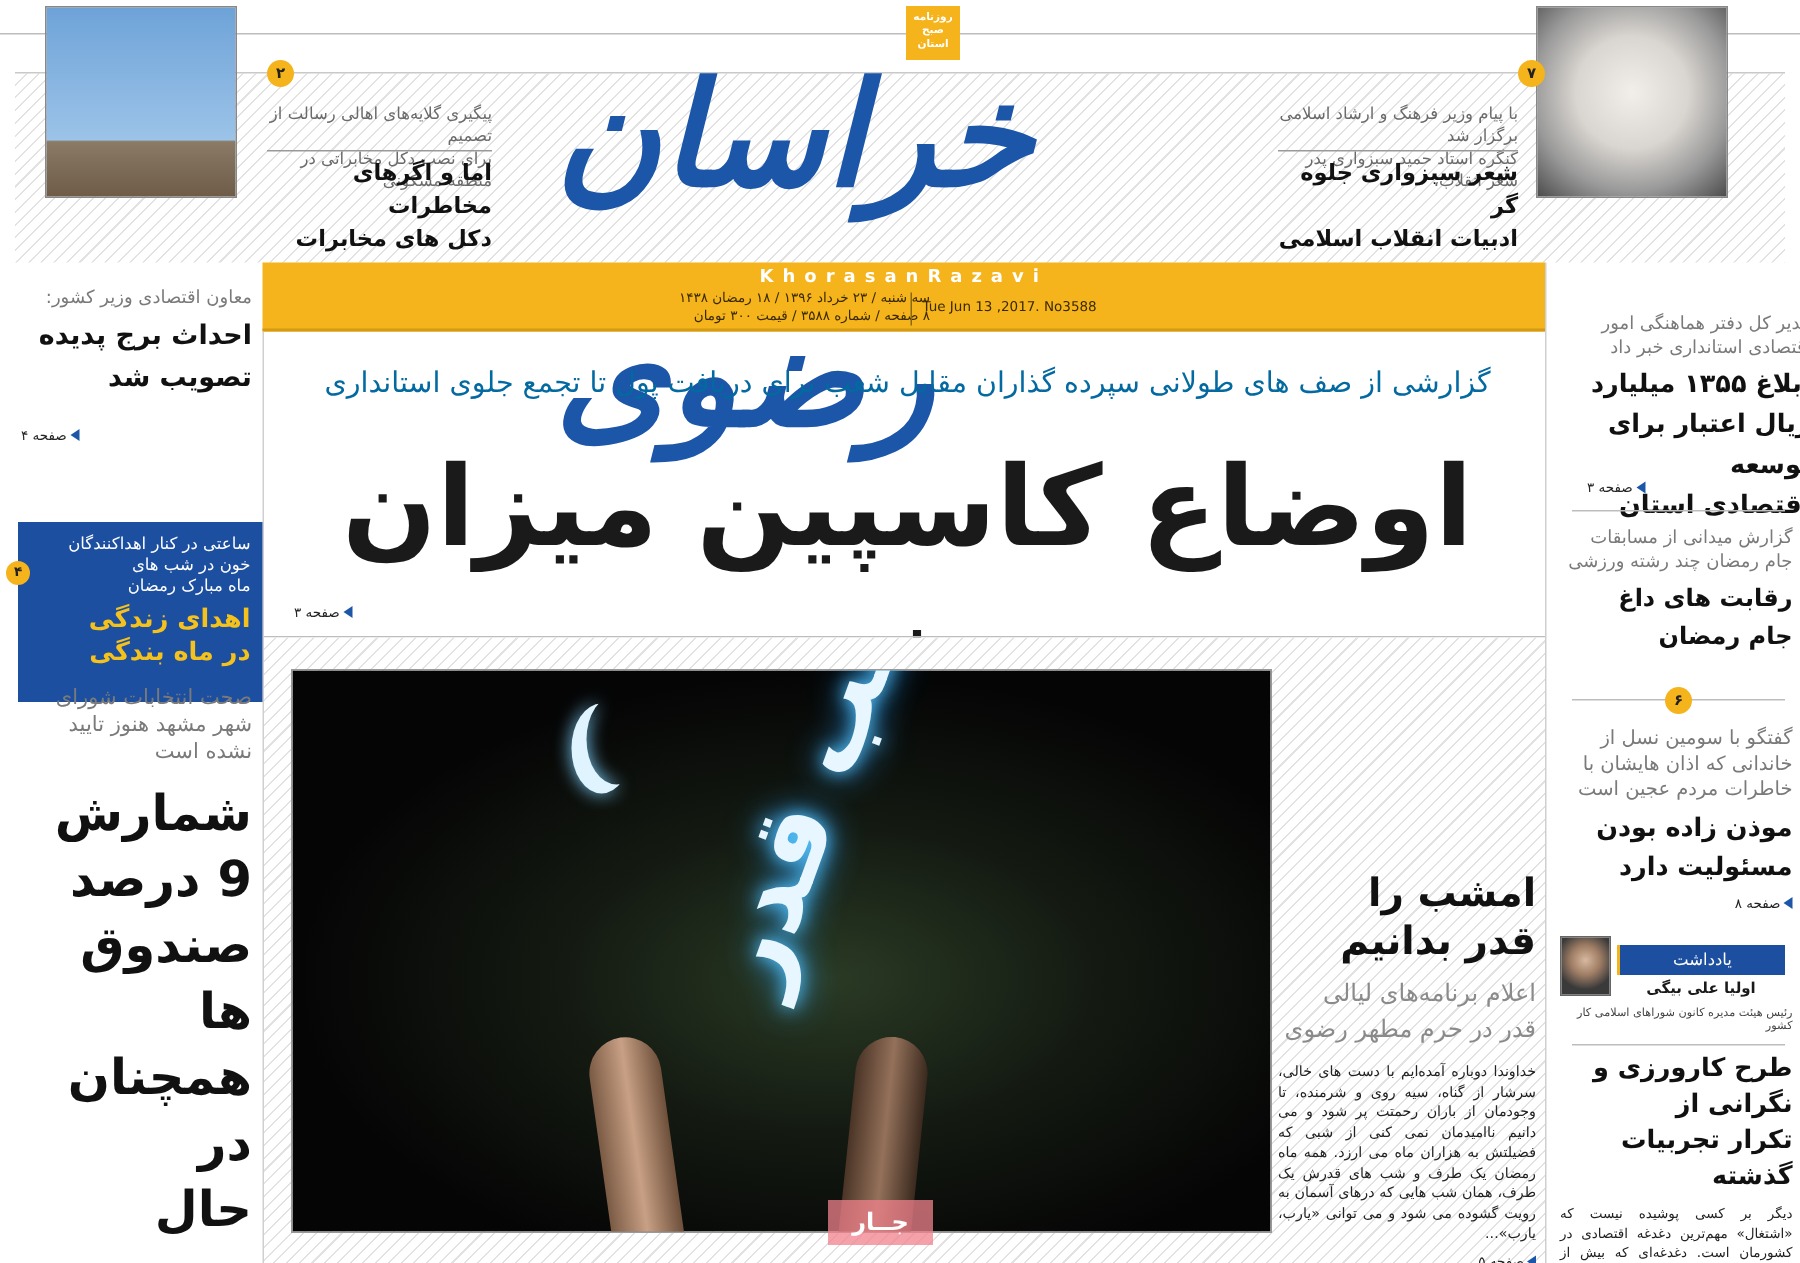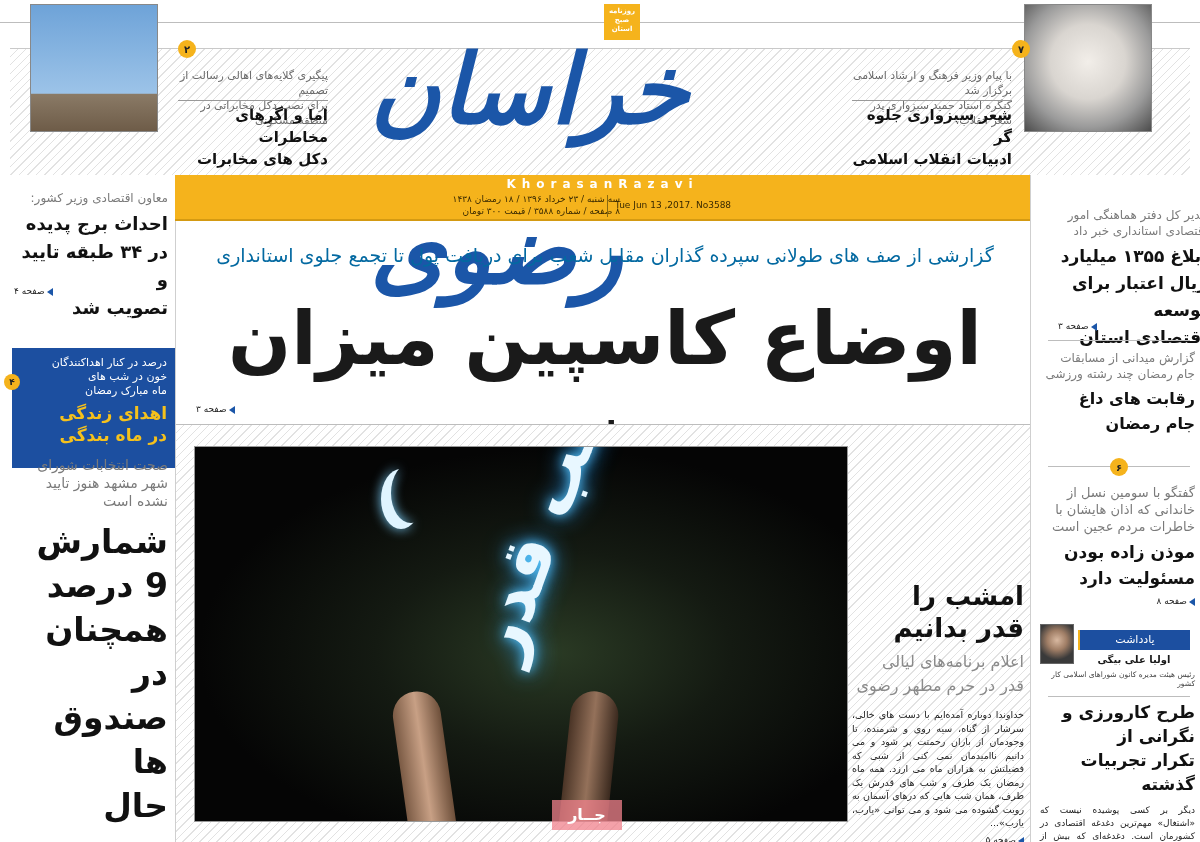--- a/index.html
+++ b/index.html
@@ -37,21 +37,21 @@
     .date-bar .sep { position: absolute; left: 432px; top: 20px; width: 1px; height: 22px; background: #8a6a10; }
     .date-bar .date-en { position: absolute; left: 440px; top: 25px; font-size: 9px; color: #3a2a00; direction: ltr; }
 
     
     .frame-left { position: absolute; left: 175px; top: 221px; width: 1px; height: 621px; background: #cfcfcf; }
     .frame-right { position: absolute; left: 1030px; top: 175px; width: 1px; height: 667px; background: #cfcfcf; }
 
     
     .main-kicker { position: absolute; left: 190px; top: 244px; width: 830px; text-align: center; font-size: 19px; color: #0369a1; }
     .main-headline { position: absolute; left: 190px; top: 288px; width: 830px; text-align: center; font-size: 74px; font-weight: bold; color: #1a1a1a; line-height: 100px; letter-spacing: -2px; }
-    .page-ref { font-size: 9px; color: #222; direction: rtl; display: inline-flex; align-items: flex-end; gap: 2px; }
+    .page-ref { font-size: 9px; color: #222; direction: rtl; display: inline-flex; align-items: flex-start; gap: 2px; }
     .page-ref .arrow { display: inline-block; width: 0; height: 0; border-top: 4px solid transparent; border-bottom: 4px solid transparent; border-right: 6px solid #1b56a8; }
     .main-ref { position: absolute; left: 196px; top: 404px; }
     .main-divider { position: absolute; left: 176px; top: 424px; width: 854px; height: 1px; background: #bdbdbd; }
 
     
     .feature-area { position: absolute; left: 176px; top: 425px; width: 854px; height: 417px; }
     .feature-photo { position: absolute; left: 194px; top: 446px; width: 654px; height: 376px; background: radial-gradient(ellipse at 55% 55%, #2a3a24 0%, #141a12 35%, #050505 70%); overflow: hidden; border: 1px solid #999; }
     .feature-photo .glow-text { position: absolute; left: 200px; top: 30px; font-size: 70px; color: #e8f7ff; font-weight: bold; text-shadow: 0 0 12px #59c8ff, 0 0 24px #2aa0ff; transform: rotate(-70deg); transform-origin: center; }
     .feature-photo .moon { position: absolute; left: 196px; top: 16px; width: 40px; height: 60px; border-radius: 50%; box-shadow: -10px 6px 0 0 #dff4ff; filter: drop-shadow(0 0 6px #7fd3ff); }
     .hand { position: absolute; bottom: -20px; width: 48px; height: 150px; border-radius: 24px 24px 6px 6px; background: linear-gradient(90deg, #7a5a44, #c8a085 50%, #6d4f3a); }
@@ -189,53 +189,52 @@
     <span class="arrow"></span>
     <span>صفحه ۵</span>
   </div>
 </div>
 
 <div class="left-col">
   <div class="l-story1">
     <div class="kicker-gray">معاون اقتصادی وزیر کشور:</div>
     <div class="head-black">
       <div>احداث برج پدیده</div>
-      <div>در ۳۴ طبقه تایید و</div>
       <div>تصویب شد</div>
     </div>
     <div class="page-ref">
       <span class="arrow"></span>
       <span>صفحه ۴</span>
     </div>
   </div>
 
   <div class="blue-box" style="top:158px;">
     <div class="k">
-      <div>درصد در کنار اهداکنندگان</div>
+      <div>ساعتی در کنار اهداکنندگان</div>
       <div>خون در شب های</div>
       <div>ماه مبارک رمضان</div>
     </div>
     <div class="t">
       <div>اهدای زندگی</div>
       <div>در ماه بندگی</div>
     </div>
   </div>
   <div class="blue-box-num" style="top:184px;">۴</div>
 
   <div class="l-story2" style="top:266px;">
     <div class="kicker-gray">
       <div>صحت انتخابات شورای</div>
       <div>شهر مشهد هنوز تایید</div>
       <div>نشده است</div>
     </div>
     <div class="head-black">
       <div>شمارش</div>
       <div>9 درصد</div>
+      <div>صندوق ها</div>
       <div>همچنان در</div>
-      <div>صندوق ها</div>
       <div>حال بررسی</div>
     </div>
 
   </div>
 </div>
 
 <div class="r-col">
   <div class="r-story r-story1">
     <div class="kicker-gray">
       <div>مدیر کل دفتر هماهنگی امور</div>

